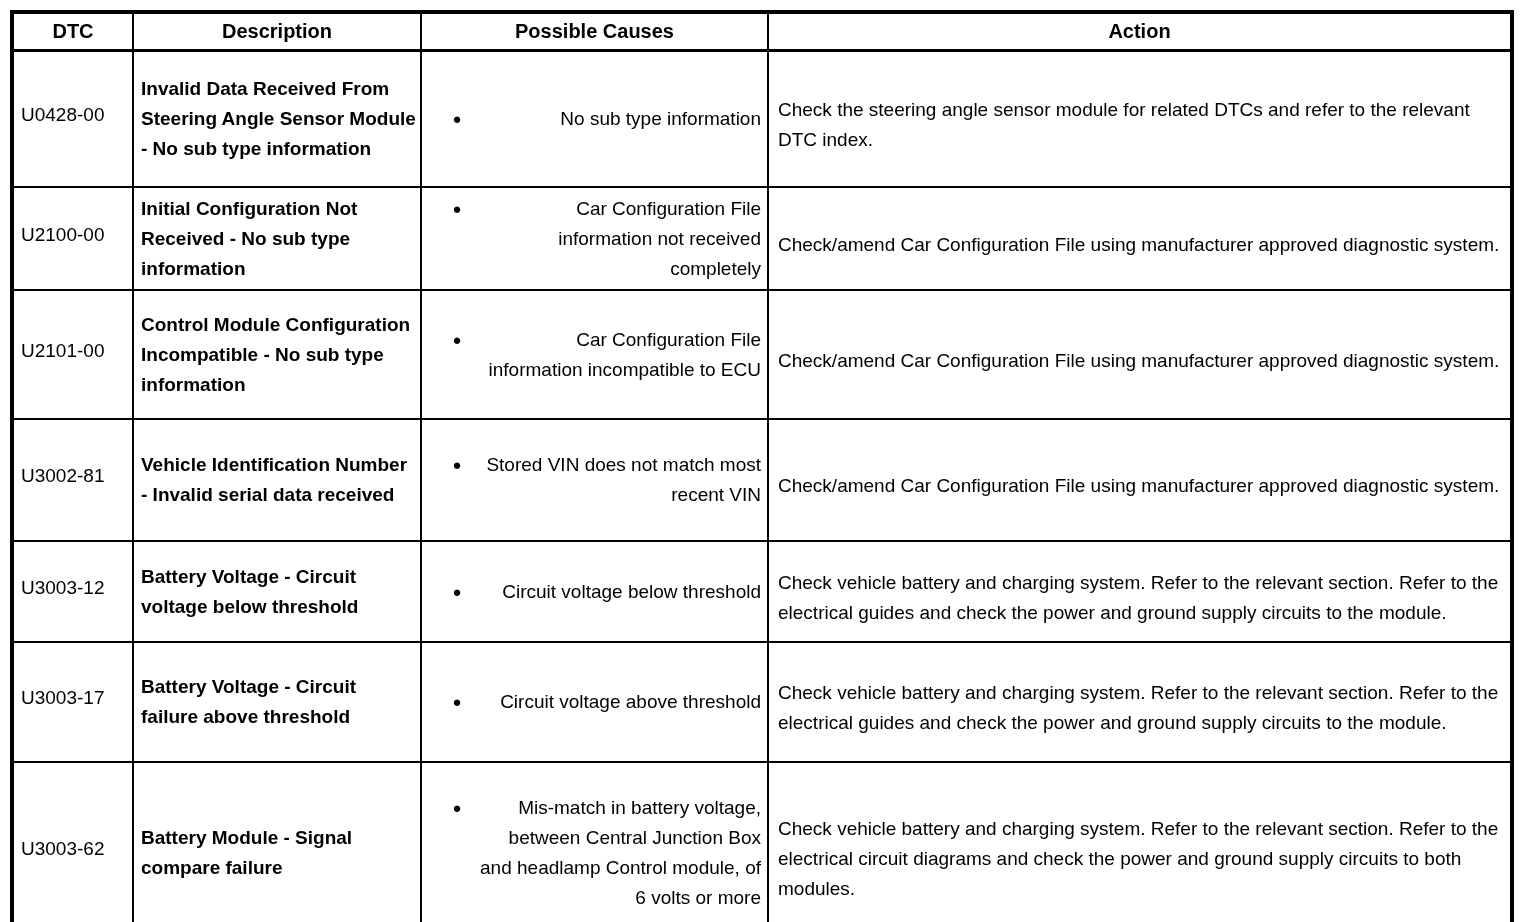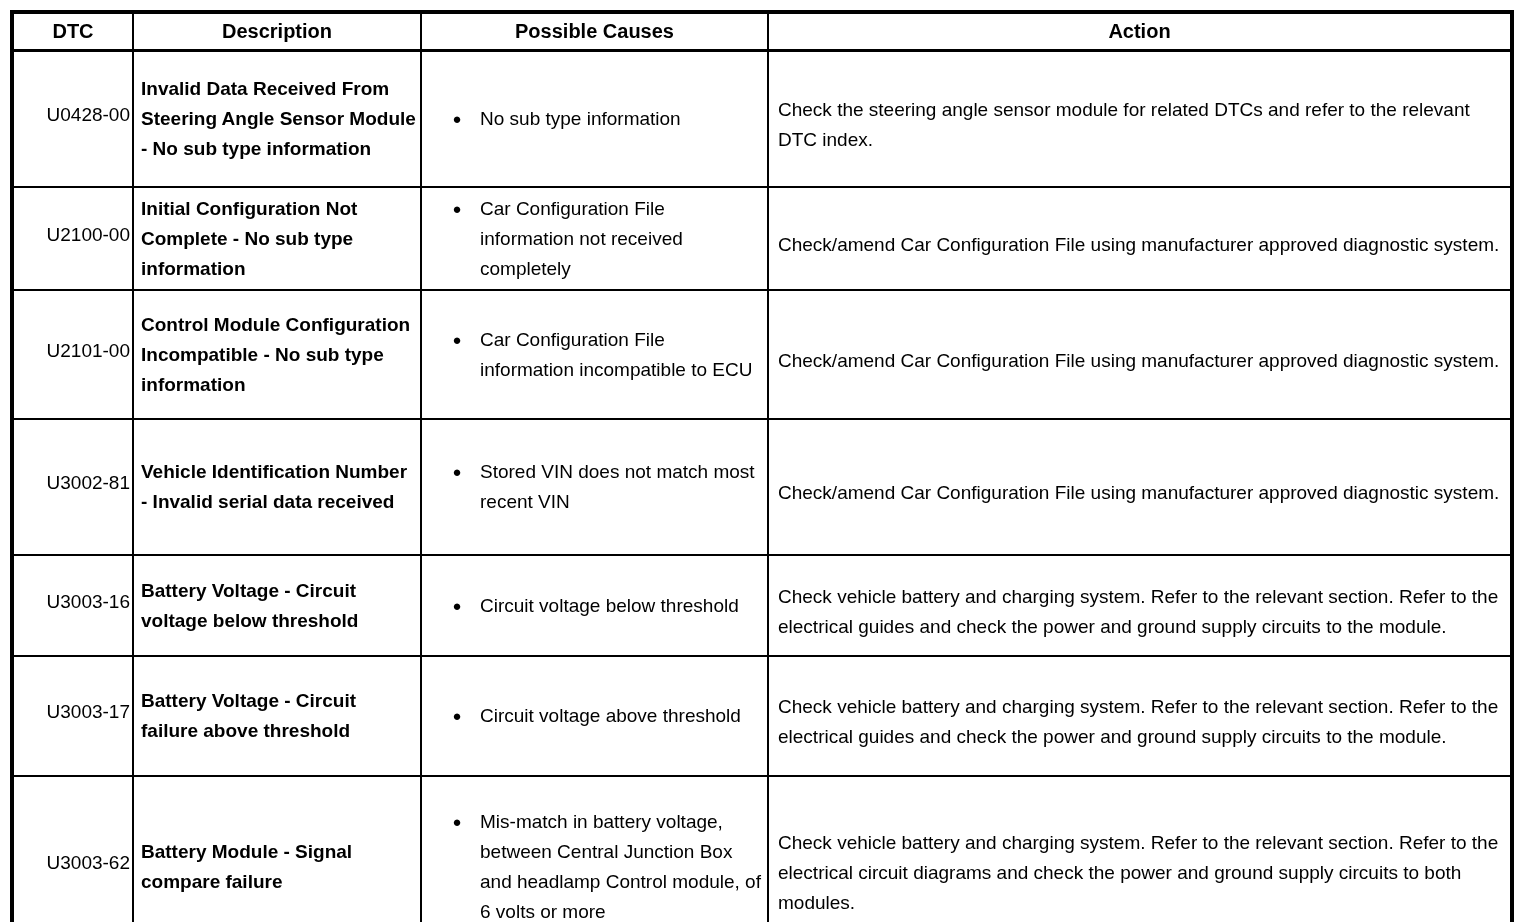--- a/index.html
+++ b/index.html
@@ -40,21 +40,21 @@
     padding: 2px 4px;
     border-bottom-width: 3px;
   }
   col.c-dtc  { width: 121px; }
   col.c-desc { width: 288px; }
   col.c-cause{ width: 347px; }
   col.c-act  { width: 744px; }
 
   td.dtc-cell {
     padding: 2px 2px 10px 7px;
-    text-align: right;
+    text-align: left;
     white-space: nowrap;
   }
   td.desc-cell {
     padding: 4px 4px 4px 7px;
     font-weight: bold;
   }
   td.cause-cell {
     padding: 4px 6px;
   }
   .cause-item {
@@ -65,20 +65,21 @@
     flex: 0 0 auto;
     width: 30px;
     text-align: center;
     font-size: 15px;
     line-height: 30px;
     padding-left: 14px;
   }
   .cause-text {
     flex: 1 1 auto;
     padding-left: 8px;
+    text-align: right;
   }
   td.action-cell {
     padding: 16px 8px 4px 9px;
   }
 </style>
 </head>
 <body>
 
 <div class="page">
   <table class="dtc-table">
@@ -103,53 +104,53 @@
         <td class="cause-cell">
           <div class="cause-item">
             <span class="bullet">●</span>
             <span class="cause-text">No sub type information</span>
           </div>
         </td>
         <td class="action-cell">Check the steering angle sensor module for related DTCs and refer to the relevant DTC index.</td>
       </tr>
       <tr style="height:103px;">
         <td class="dtc-cell">U2100-00</td>
-        <td class="desc-cell">Initial Configuration Not Complete - No sub type information</td>
+        <td class="desc-cell">Initial Configuration Not Received - No sub type information</td>
         <td class="cause-cell">
           <div class="cause-item">
             <span class="bullet">●</span>
             <span class="cause-text">Car Configuration File information not received completely</span>
           </div>
         </td>
         <td class="action-cell">Check/amend Car Configuration File using manufacturer approved diagnostic system.</td>
       </tr>
       <tr style="height:129px;">
         <td class="dtc-cell">U2101-00</td>
         <td class="desc-cell">Control Module Configuration Incompatible - No sub type information</td>
         <td class="cause-cell">
           <div class="cause-item">
             <span class="bullet">●</span>
             <span class="cause-text">Car Configuration File information incompatible to ECU</span>
           </div>
         </td>
         <td class="action-cell">Check/amend Car Configuration File using manufacturer approved diagnostic system.</td>
       </tr>
-      <tr style="height:136px;">
+      <tr style="height:122px;">
         <td class="dtc-cell">U3002-81</td>
         <td class="desc-cell">Vehicle Identification Number - Invalid serial data received</td>
         <td class="cause-cell">
           <div class="cause-item">
             <span class="bullet">●</span>
             <span class="cause-text">Stored VIN does not match most recent VIN</span>
           </div>
         </td>
         <td class="action-cell">Check/amend Car Configuration File using manufacturer approved diagnostic system.</td>
       </tr>
       <tr style="height:101px;">
-        <td class="dtc-cell">U3003-16</td>
+        <td class="dtc-cell">U3003-12</td>
         <td class="desc-cell">Battery Voltage - Circuit voltage below threshold</td>
         <td class="cause-cell">
           <div class="cause-item">
             <span class="bullet">●</span>
             <span class="cause-text">Circuit voltage below threshold</span>
           </div>
         </td>
         <td class="action-cell">Check vehicle battery and charging system. Refer to the relevant section. Refer to the electrical guides and check the power and ground supply circuits to the module.</td>
       </tr>
       <tr style="height:120px;">

